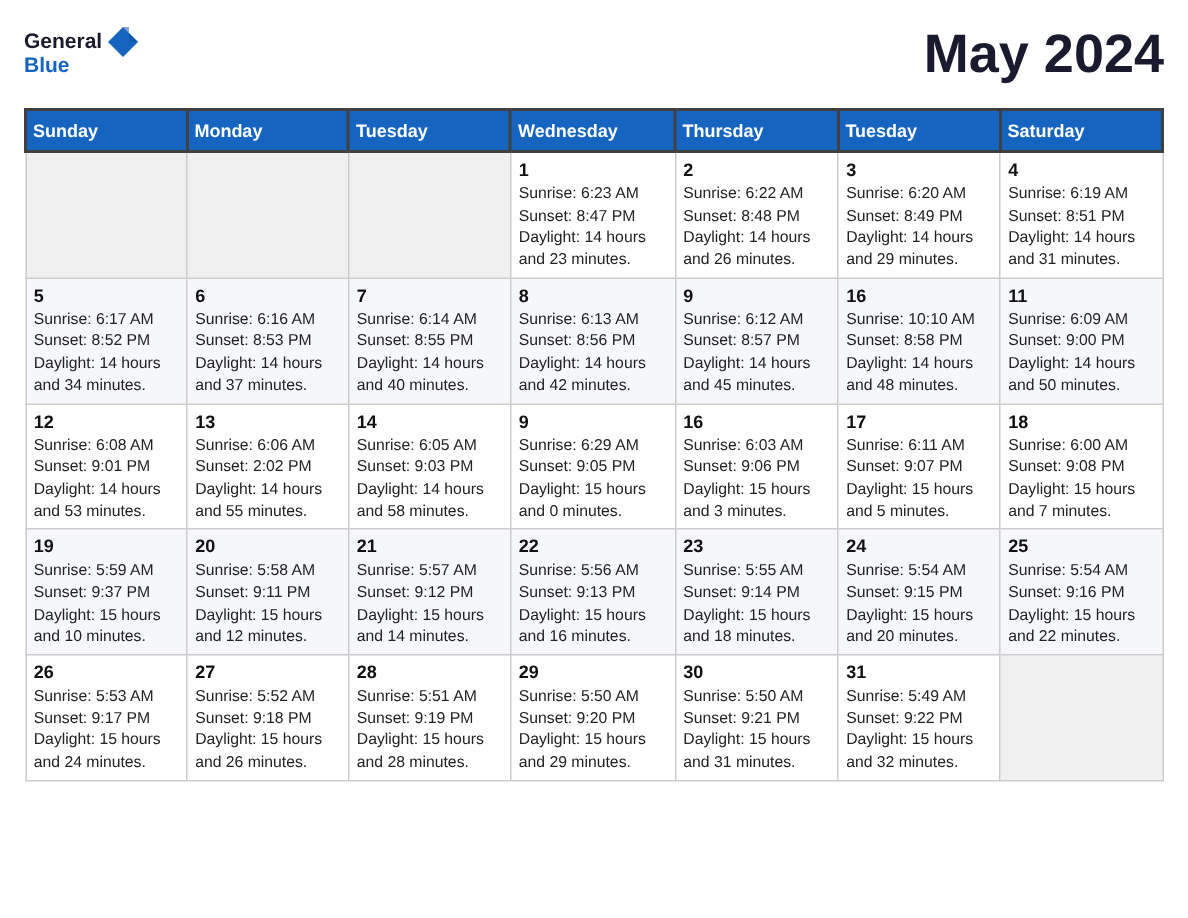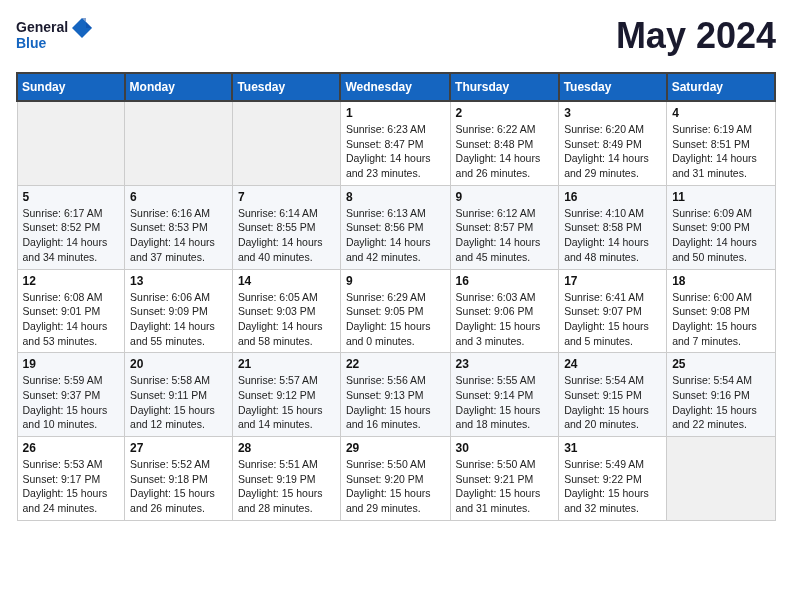--- a/index.html
+++ b/index.html
@@ -187,21 +187,21 @@
           <div class="day-detail">
             <div>Sunrise: 6:12 AM</div>
             <div>Sunset: 8:57 PM</div>
             <div>Daylight: 14 hours</div>
             <div>and 45 minutes.</div>
           </div>
         </td>
         <td>
           <div class="day-num">16</div>
           <div class="day-detail">
-            <div>Sunrise: 4:10 AM</div>
+            <div>Sunrise: 10:10 AM</div>
             <div>Sunset: 8:58 PM</div>
             <div>Daylight: 14 hours</div>
             <div>and 48 minutes.</div>
           </div>
         </td>
         <td>
           <div class="day-num">11</div>
           <div class="day-detail">
             <div>Sunrise: 6:09 AM</div>
             <div>Sunset: 9:00 PM</div>
@@ -217,21 +217,21 @@
             <div>Sunrise: 6:08 AM</div>
             <div>Sunset: 9:01 PM</div>
             <div>Daylight: 14 hours</div>
             <div>and 53 minutes.</div>
           </div>
         </td>
         <td>
           <div class="day-num">13</div>
           <div class="day-detail">
             <div>Sunrise: 6:06 AM</div>
-            <div>Sunset: 9:09 PM</div>
+            <div>Sunset: 2:02 PM</div>
             <div>Daylight: 14 hours</div>
             <div>and 55 minutes.</div>
           </div>
         </td>
         <td>
           <div class="day-num">14</div>
           <div class="day-detail">
             <div>Sunrise: 6:05 AM</div>
             <div>Sunset: 9:03 PM</div>
             <div>Daylight: 14 hours</div>
@@ -252,21 +252,21 @@
           <div class="day-detail">
             <div>Sunrise: 6:03 AM</div>
             <div>Sunset: 9:06 PM</div>
             <div>Daylight: 15 hours</div>
             <div>and 3 minutes.</div>
           </div>
         </td>
         <td>
           <div class="day-num">17</div>
           <div class="day-detail">
-            <div>Sunrise: 6:41 AM</div>
+            <div>Sunrise: 6:11 AM</div>
             <div>Sunset: 9:07 PM</div>
             <div>Daylight: 15 hours</div>
             <div>and 5 minutes.</div>
           </div>
         </td>
         <td>
           <div class="day-num">18</div>
           <div class="day-detail">
             <div>Sunrise: 6:00 AM</div>
             <div>Sunset: 9:08 PM</div>

